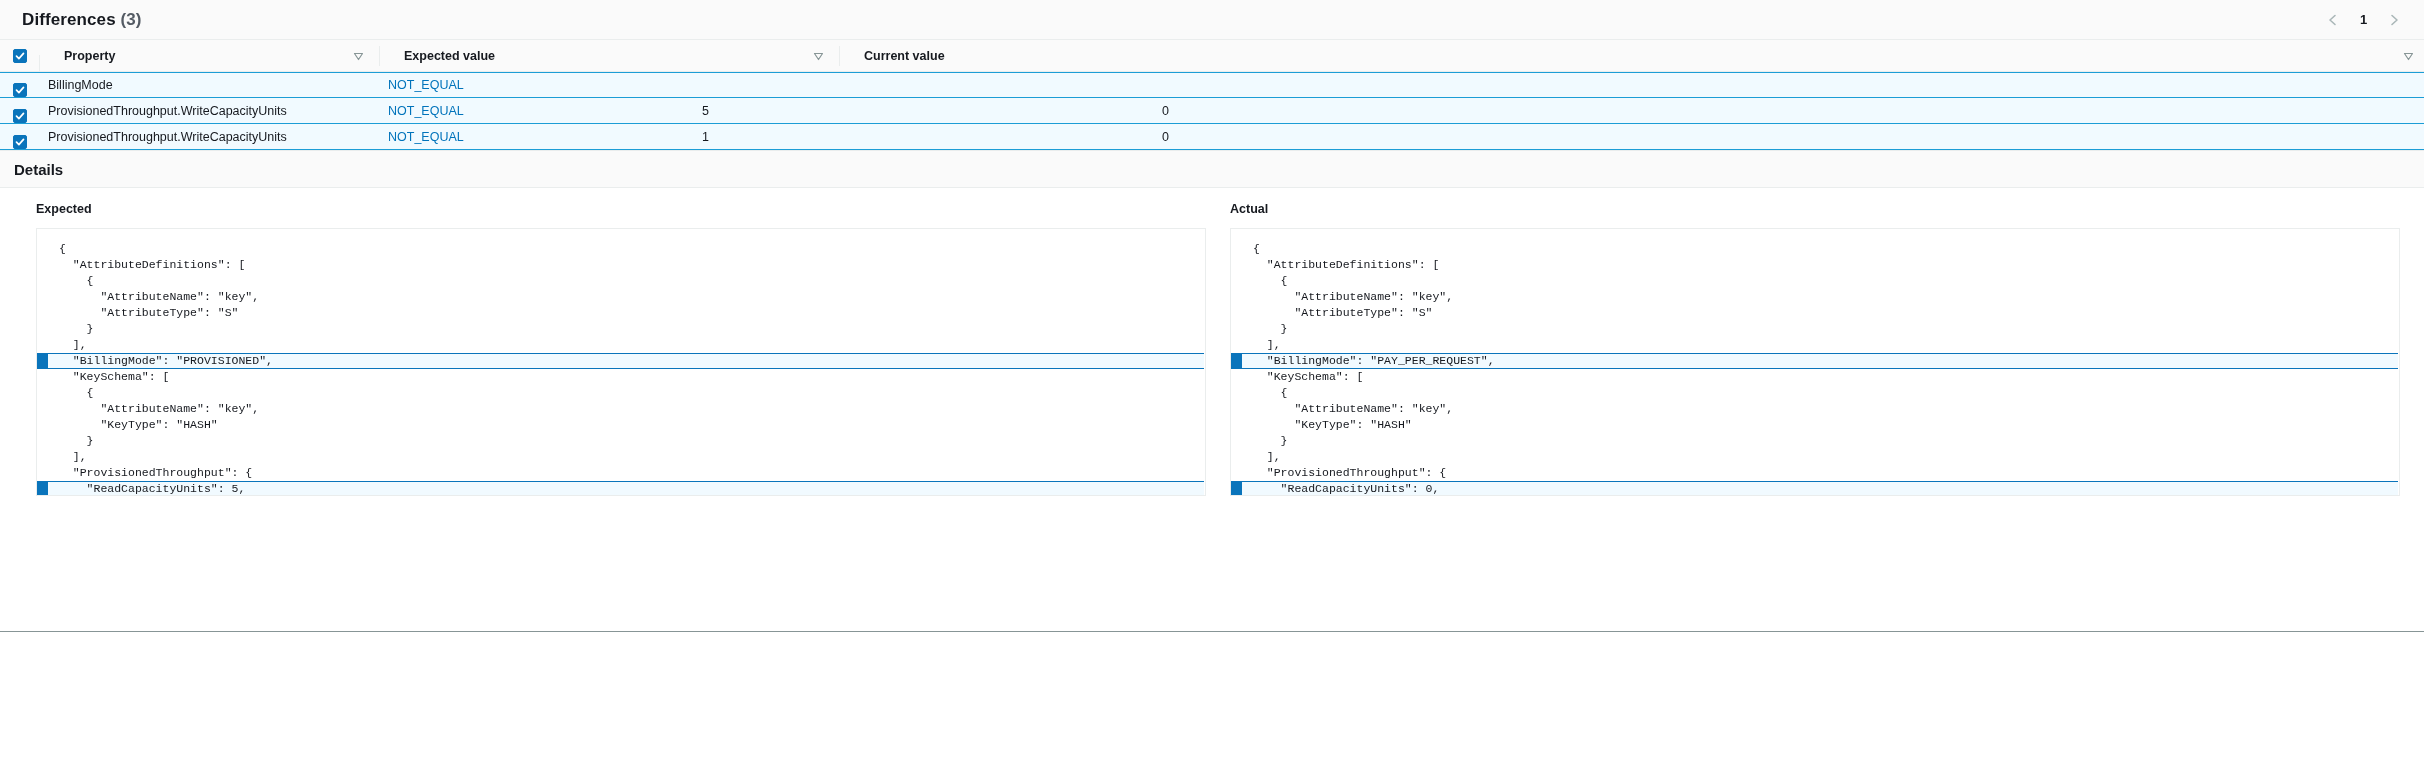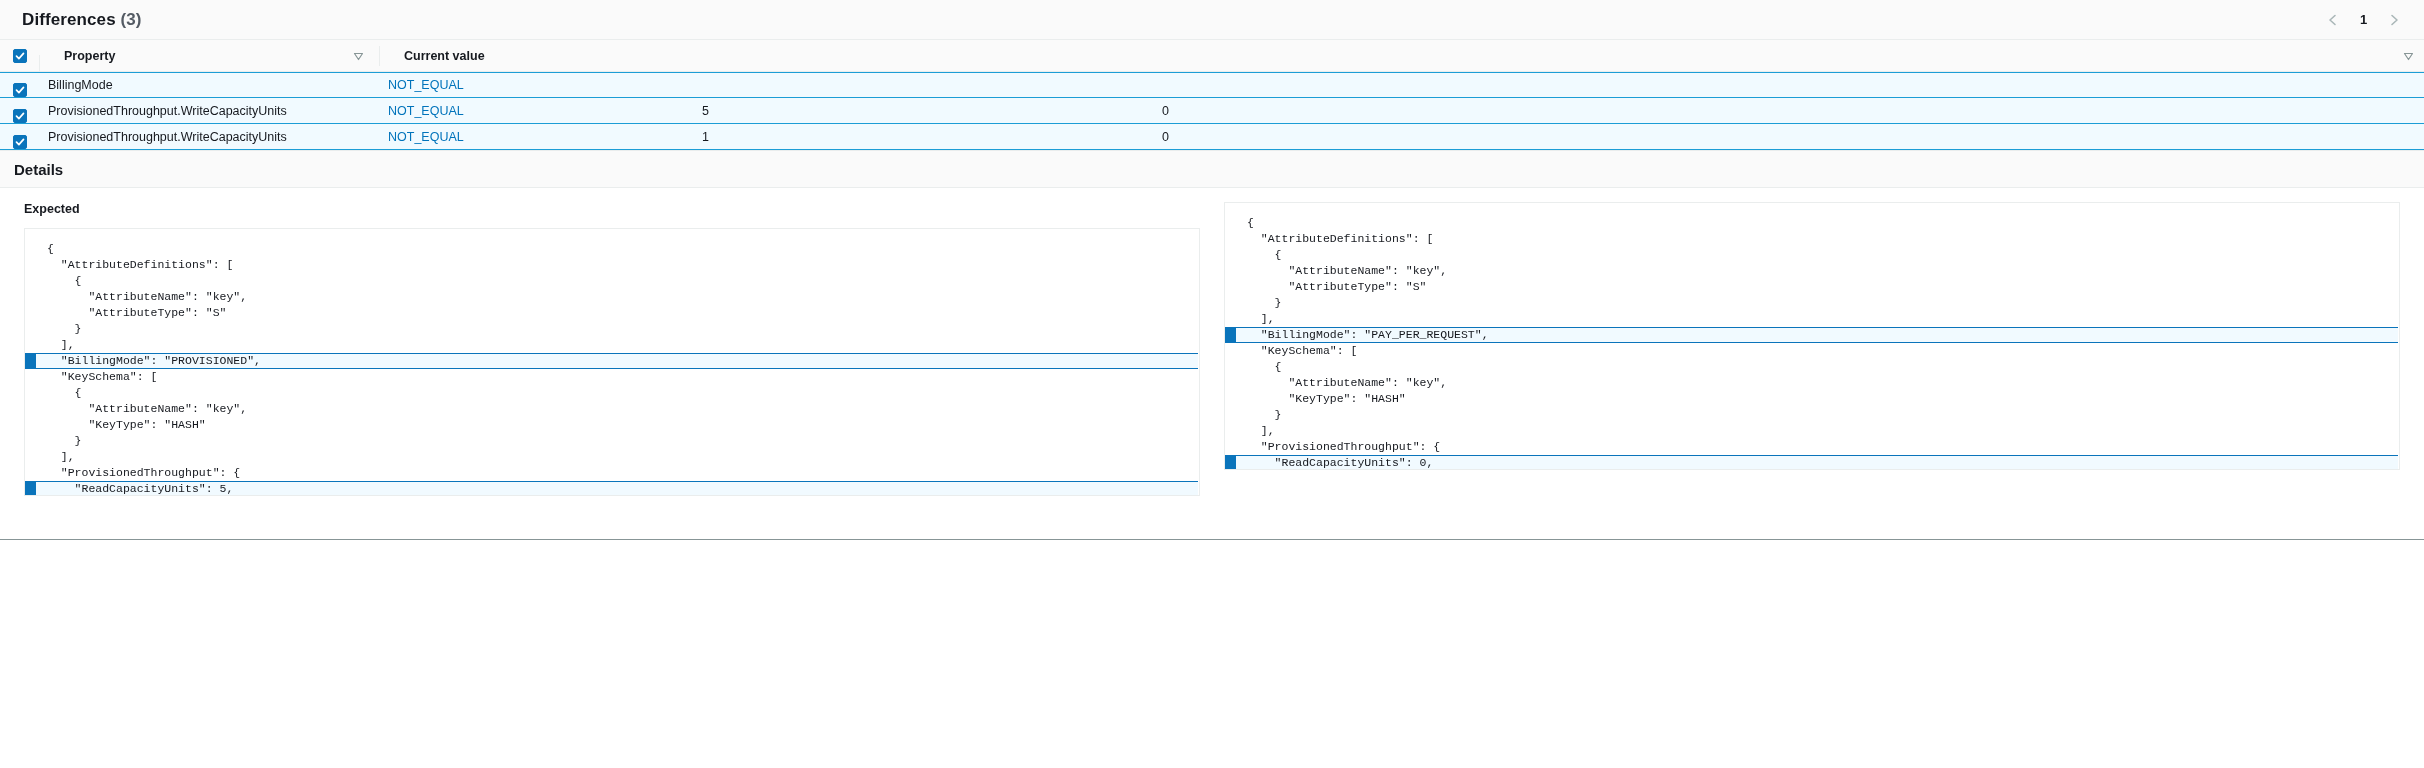--- a/index.html
+++ b/index.html
@@ -6,21 +6,21 @@
   * { box-sizing: border-box; }
   html, body {
     margin: 0; padding: 0;
     width: 2424px; height: 768px;
     background: #ffffff;
     font-family: "Liberation Sans", sans-serif;
     -webkit-font-smoothing: antialiased;
   }
   .page {
     position: relative;
-    width: 2424px; height: 540px;
+    width: 2424px; height: 632px;
     background: #ffffff;
     overflow: hidden;
   }
 
   
   .panel-header {
     height: 40px;
     display: flex;
     align-items: center;
     justify-content: space-between;
@@ -164,21 +164,21 @@
     border-bottom: 1px solid #eaeded;
   }
   .details-title {
     font-size: 15px;
     font-weight: bold;
     color: #16191f;
   }
 
   .compare {
     display: flex;
-    padding: 14px 24px 0 24px;
+    padding: 14px 24px 0 36px;
     gap: 24px;
     background: #ffffff;
   }
   .compare-col { flex: 1 1 0; min-width: 0; }
   .compare-label {
     font-size: 12.5px;
     font-weight: bold;
     color: #16191f;
     margin-bottom: 12px;
   }
@@ -253,20 +253,28 @@
     <div class="thead">
       <div class="cell-check">
         <span class="checkbox">
           <svg width="10" height="10" viewBox="0 0 10 10" aria-hidden="true">
             <polyline points="1.5,5.2 3.9,7.6 8.5,2.4" fill="none" stroke="#ffffff" stroke-width="1.7" stroke-linecap="round" stroke-linejoin="round"></polyline>
           </svg>
         </span>
       </div>
       <div class="col col-property">
         <span class="label">Property</span>
+        <span class="sort-icon">
+          <svg width="11" height="11" viewBox="0 0 11 11" aria-hidden="true">
+            <polygon points="1.5,3 9.5,3 5.5,9" fill="none" stroke="currentColor" stroke-width="1.2" stroke-linejoin="round"></polygon>
+          </svg>
+        </span>
+      </div>
+      <div class="col col-expected">
+        <span class="label">Expected value</span>
         <span class="sort-icon">
           <svg width="11" height="11" viewBox="0 0 11 11" aria-hidden="true">
             <polygon points="1.5,3 9.5,3 5.5,9" fill="none" stroke="currentColor" stroke-width="1.2" stroke-linejoin="round"></polygon>
           </svg>
         </span>
       </div>
       <div class="col col-current">
         <span class="label">Current value</span>
         <span class="sort-icon">
           <svg width="11" height="11" viewBox="0 0 11 11" aria-hidden="true">
@@ -344,20 +352,21 @@
           <div class="code-line">    {</div>
           <div class="code-line">      "AttributeName": "key",</div>
           <div class="code-line">      "KeyType": "HASH"</div>
           <div class="code-line">    }</div>
           <div class="code-line">  ],</div>
           <div class="code-line">  "ProvisionedThroughput": {</div>
           <div class="code-line hl">    "ReadCapacityUnits": 5,</div>
         </div>
     </div>
     <div class="compare-col">
+      <div class="compare-label">Actual</div>
       <div class="code-box" id="actual-code">
           <div class="code-line">{</div>
           <div class="code-line">  "AttributeDefinitions": [</div>
           <div class="code-line">    {</div>
           <div class="code-line">      "AttributeName": "key",</div>
           <div class="code-line">      "AttributeType": "S"</div>
           <div class="code-line">    }</div>
           <div class="code-line">  ],</div>
           <div class="code-line hl">  "BillingMode": "PAY_PER_REQUEST",</div>
           <div class="code-line">  "KeySchema": [</div>

